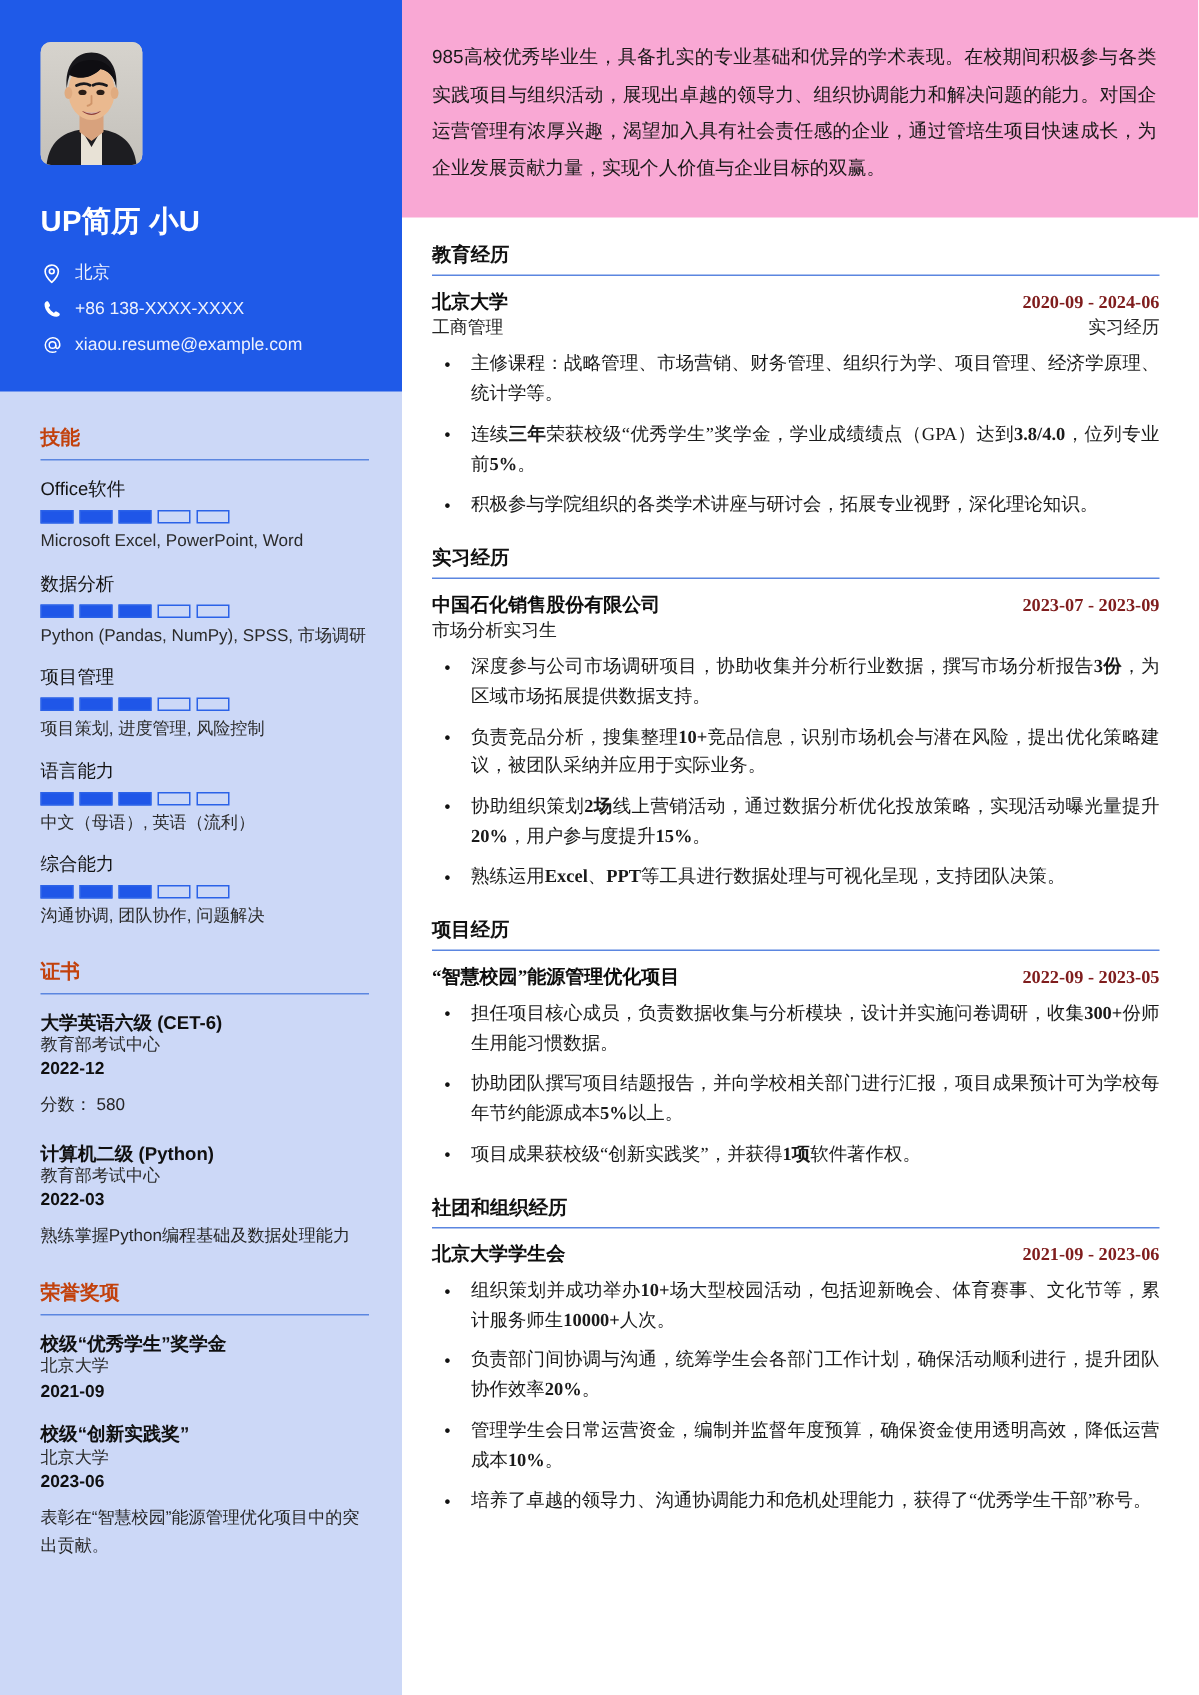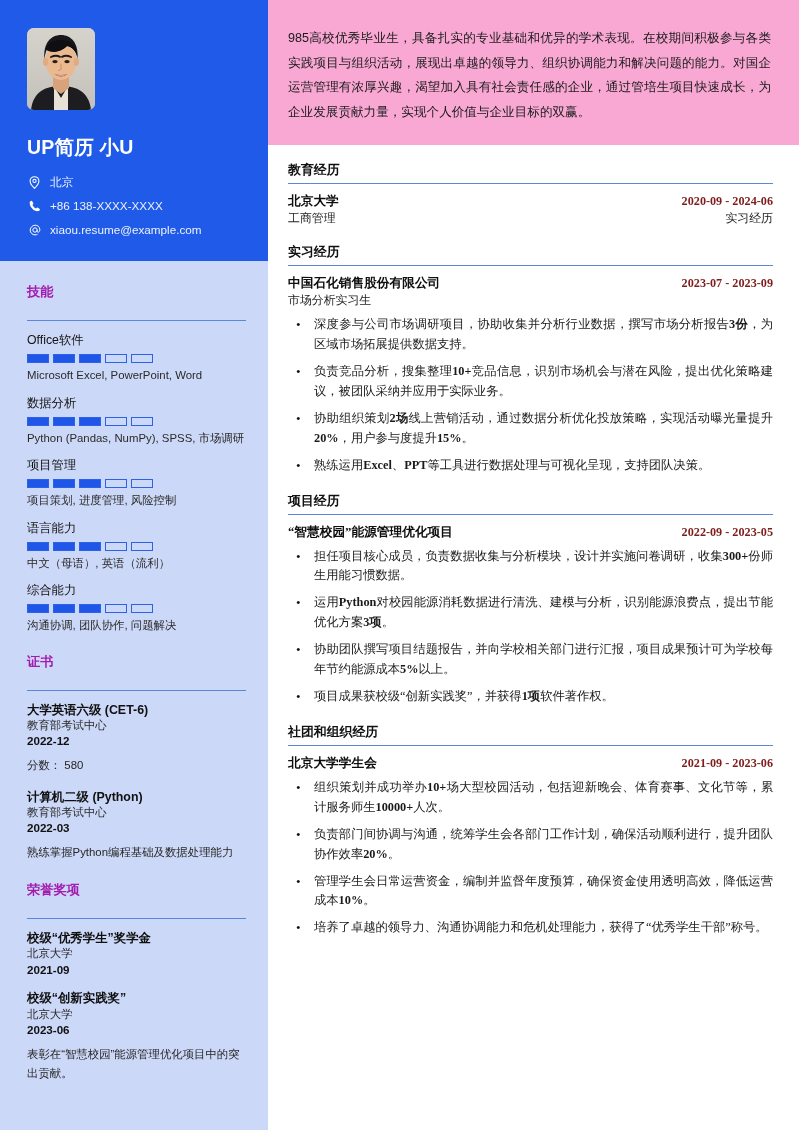--- a/index.html
+++ b/index.html
@@ -68,22 +68,22 @@
     color: #ffffff;
   }
   .c-icon svg { display: block; }
 
   
   .sidebar-body { padding: 22px 22px 10px 27px; }
 
   .side-sec-title {
     font-size: 13.2px;
     font-weight: bold;
-    color: #a21caf;
-    padding-bottom: 19px;
+    color: #c2410c;
+    padding-bottom: 5px;
     border-bottom: 1.3px solid #5b86e0;
     margin-bottom: 11px;
   }
   .side-sec + .side-sec { margin-top: 19px; }
 
   .skill-item { margin-bottom: 11px; }
   .skill-name {
     font-size: 12.3px;
     font-weight: normal;
     color: #131313;
@@ -410,20 +410,25 @@
         <div class="sec-title">教育经历</div>
         <div class="entry">
           <div class="entry-row">
             <span class="entry-org">北京大学</span>
             <span class="entry-date">2020-09 - 2024-06</span>
           </div>
           <div class="entry-row">
             <span class="entry-sub">工商管理</span>
             <span class="entry-meta">实习经历</span>
           </div>
+          <ul class="bullets">
+            <li>主修课程：战略管理、市场营销、财务管理、组织行为学、项目管理、经济学原理、统计学等。</li>
+            <li>连续<b>三年</b>荣获校级“优秀学生”奖学金，学业成绩绩点（GPA）达到<b>3.8/4.0</b>，位列专业前<b>5%</b>。</li>
+            <li>积极参与学院组织的各类学术讲座与研讨会，拓展专业视野，深化理论知识。</li>
+          </ul>
         </div>
       </section>
 
       <section class="sec">
         <div class="sec-title">实习经历</div>
         <div class="entry">
           <div class="entry-row">
             <span class="entry-org">中国石化销售股份有限公司</span>
             <span class="entry-date">2023-07 - 2023-09</span>
           </div>
@@ -441,21 +446,20 @@
 
       <section class="sec">
         <div class="sec-title">项目经历</div>
         <div class="entry">
           <div class="entry-row">
             <span class="entry-org">“智慧校园”能源管理优化项目</span>
             <span class="entry-date">2022-09 - 2023-05</span>
           </div>
           <ul class="bullets">
             <li>担任项目核心成员，负责数据收集与分析模块，设计并实施问卷调研，收集<b>300+</b>份师生用能习惯数据。</li>
-            <li>运用<b>Python</b>对校园能源消耗数据进行清洗、建模与分析，识别能源浪费点，提出节能优化方案<b>3项</b>。</li>
             <li>协助团队撰写项目结题报告，并向学校相关部门进行汇报，项目成果预计可为学校每年节约能源成本<b>5%</b>以上。</li>
             <li>项目成果获校级“创新实践奖”，并获得<b>1项</b>软件著作权。</li>
           </ul>
         </div>
       </section>
 
       <section class="sec">
         <div class="sec-title">社团和组织经历</div>
         <div class="entry">
           <div class="entry-row">

